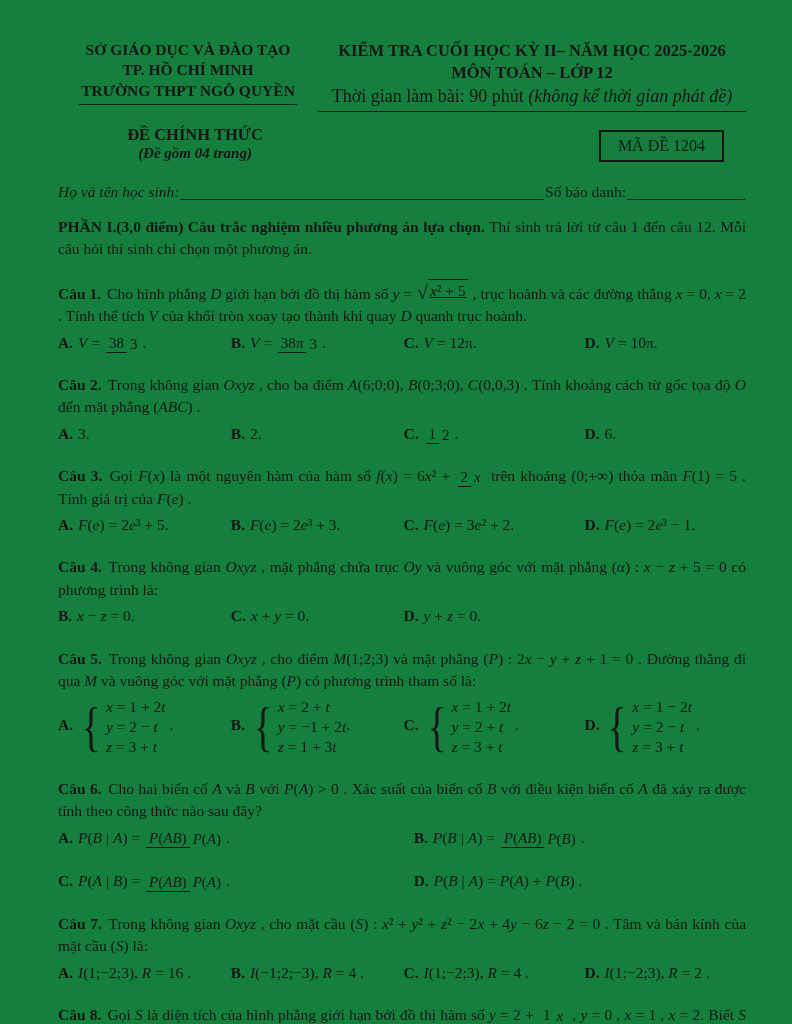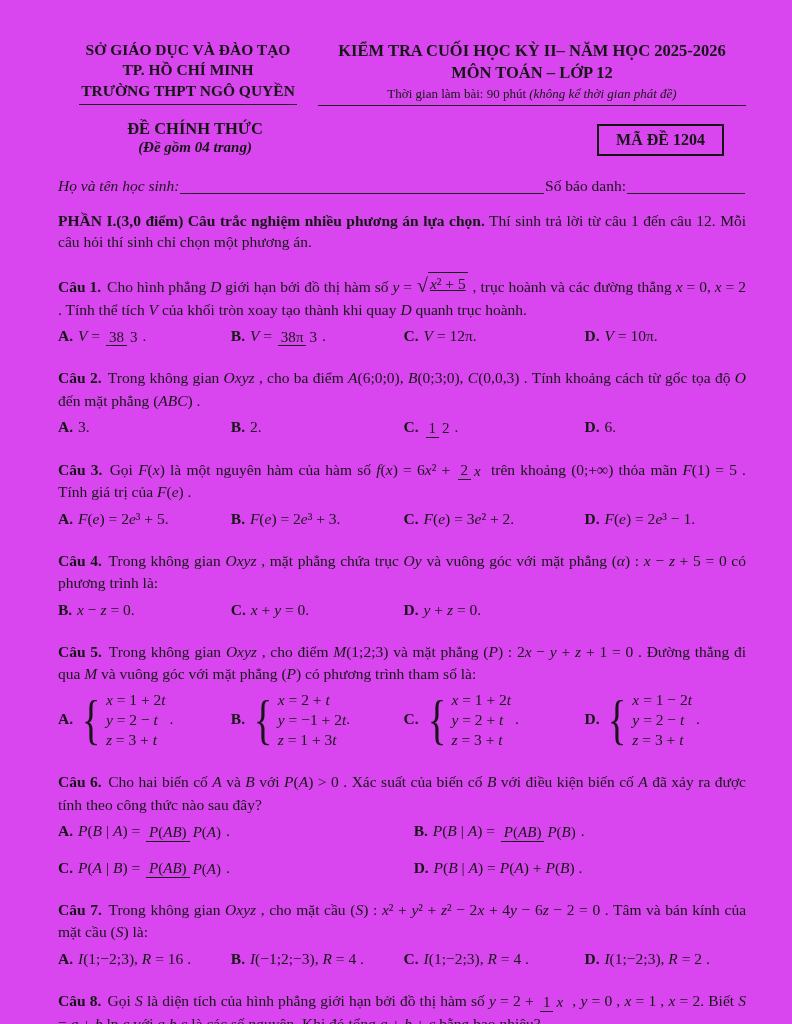--- a/index.html
+++ b/index.html
@@ -1,49 +1,49 @@
 <!DOCTYPE html>
 <html><head>
 <meta charset="utf-8">
 <style>
   html,body{margin:0;padding:0;background:#ffffff;}
   .page{
     width:792px;height:1024px;box-sizing:border-box;
     padding:40px 46px 10px 58px;
-    background:#d946ef;color:#161616;overflow:hidden;
+    background:#15803d;color:#161616;overflow:hidden;
     font-family:"Liberation Serif", serif;font-size:15.5px;
   }
   
   .hdr{display:flex;}
   .hdr-left{width:274px;font-weight:700;text-align:center;line-height:1.32;font-size:15.5px;}
   .hdr-right{flex:1;text-align:center;line-height:1.32;}
   .hr-title{font-weight:700;font-size:16.5px;}
-  .hr-time{font-size:13px;margin-top:1px;}
+  .hr-time{font-size:18px;margin-top:1px;}
   .rule{border-bottom:1.7px solid #1d1d1d;margin:3px auto 0;height:0;}
   .rule-left{width:218px;}
   .rule-right{width:428px;}
   .subhdr{display:flex;justify-content:space-between;align-items:flex-start;margin-top:13px;}
   .official{width:274px;text-align:center;}
   .official-title{font-weight:700;font-size:16.5px;}
   .official-pages{font-weight:700;font-style:italic;font-size:15px;}
-  .codebox{border:2.2px solid #141414;font-weight:700;font-size:16px;padding:5px 17px;margin:5px 22px 0 0;}
+  .codebox{border:2.2px solid #141414;font-weight:400;font-size:16px;padding:5px 17px;margin:5px 22px 0 0;}
   
   .namerow{display:flex;align-items:center;margin-top:21px;font-size:15.5px;}
   .nowrap{white-space:nowrap;}
   .fill{flex:1 1 auto;border-bottom:1.3px solid #222;height:15px;margin:0 1px;}
   .fill-short{flex:0 0 118px;}
   
   .intro{margin:15px 0 6px;text-align:justify;line-height:1.38;}
   
   .q{margin-top:20px;}
   .stem{margin:0;text-align:justify;line-height:1.45;}
   .qlabel{padding-right:2px;}
   .opts{display:grid;margin:3px 0 2px;}
   .cols4{grid-template-columns:1.07fr 1.07fr 1.12fr 1fr;}
-  .cols2{grid-template-columns:1.07fr 1fr;row-gap:13px;}
+  .cols2{grid-template-columns:1.07fr 1fr;row-gap:20px;}
   .opt{line-height:1.5;}
   .olabel{padding-right:1px;}
   
   .it{font-style:italic;}
   .fr{display:inline-flex;flex-direction:row;align-items:center;vertical-align:middle;
       line-height:1.12;margin:1px 2px;font-size:0.97em;text-align:center;}
   .fr .n{border-bottom:1.3px solid #161616;padding:0 3px;}
   .fr .d{padding:0 3px;}
   .sq{display:inline-flex;align-items:stretch;margin:0 1px;}
   .rad{font-size:1.28em;line-height:1;align-self:flex-end;}

